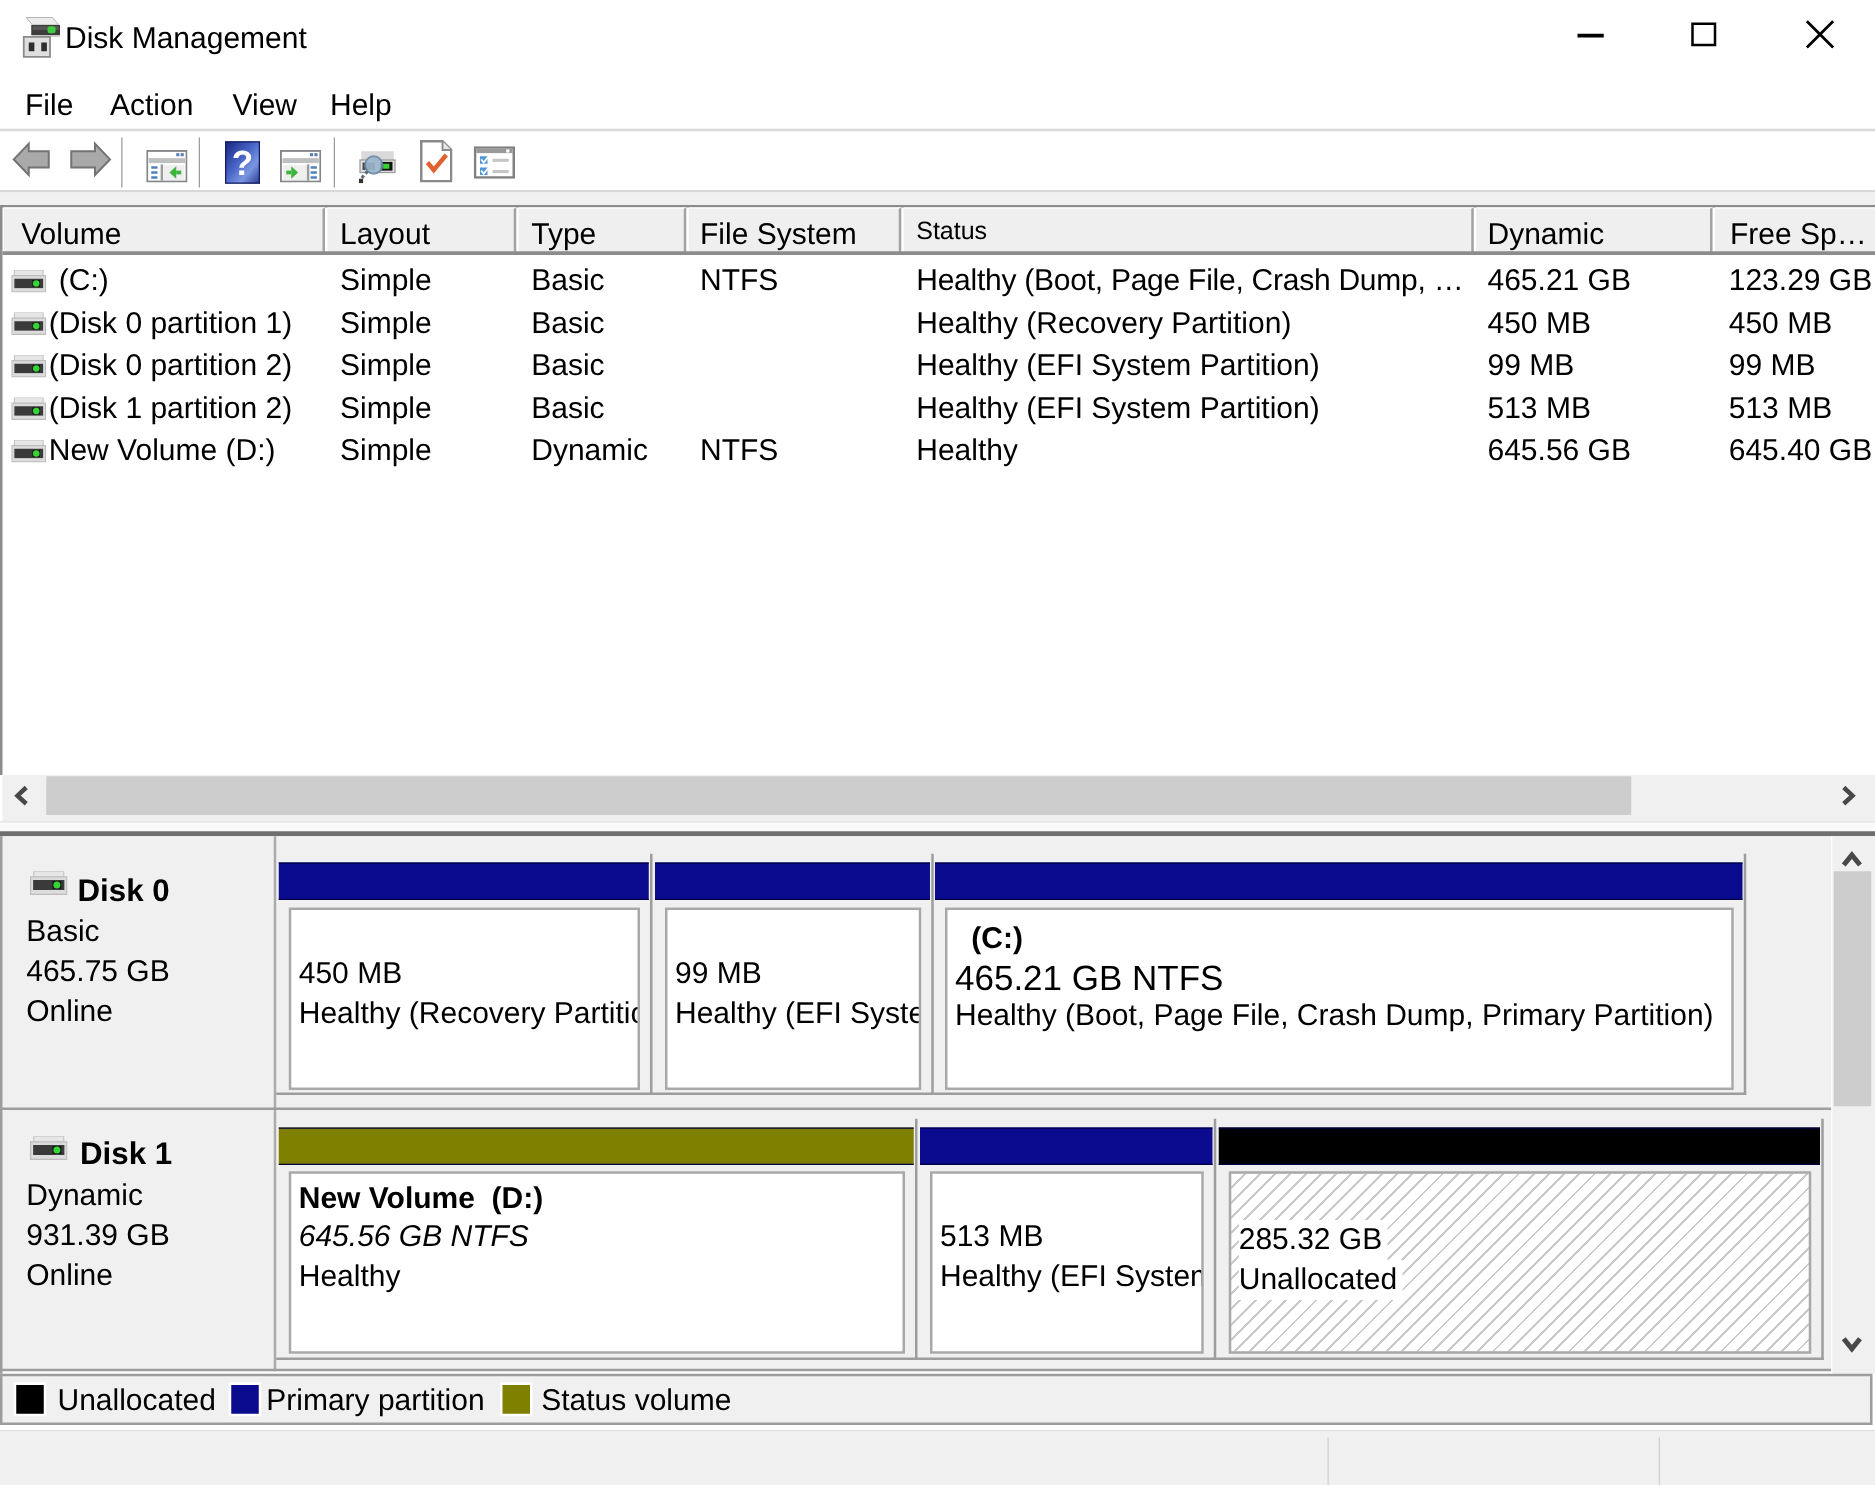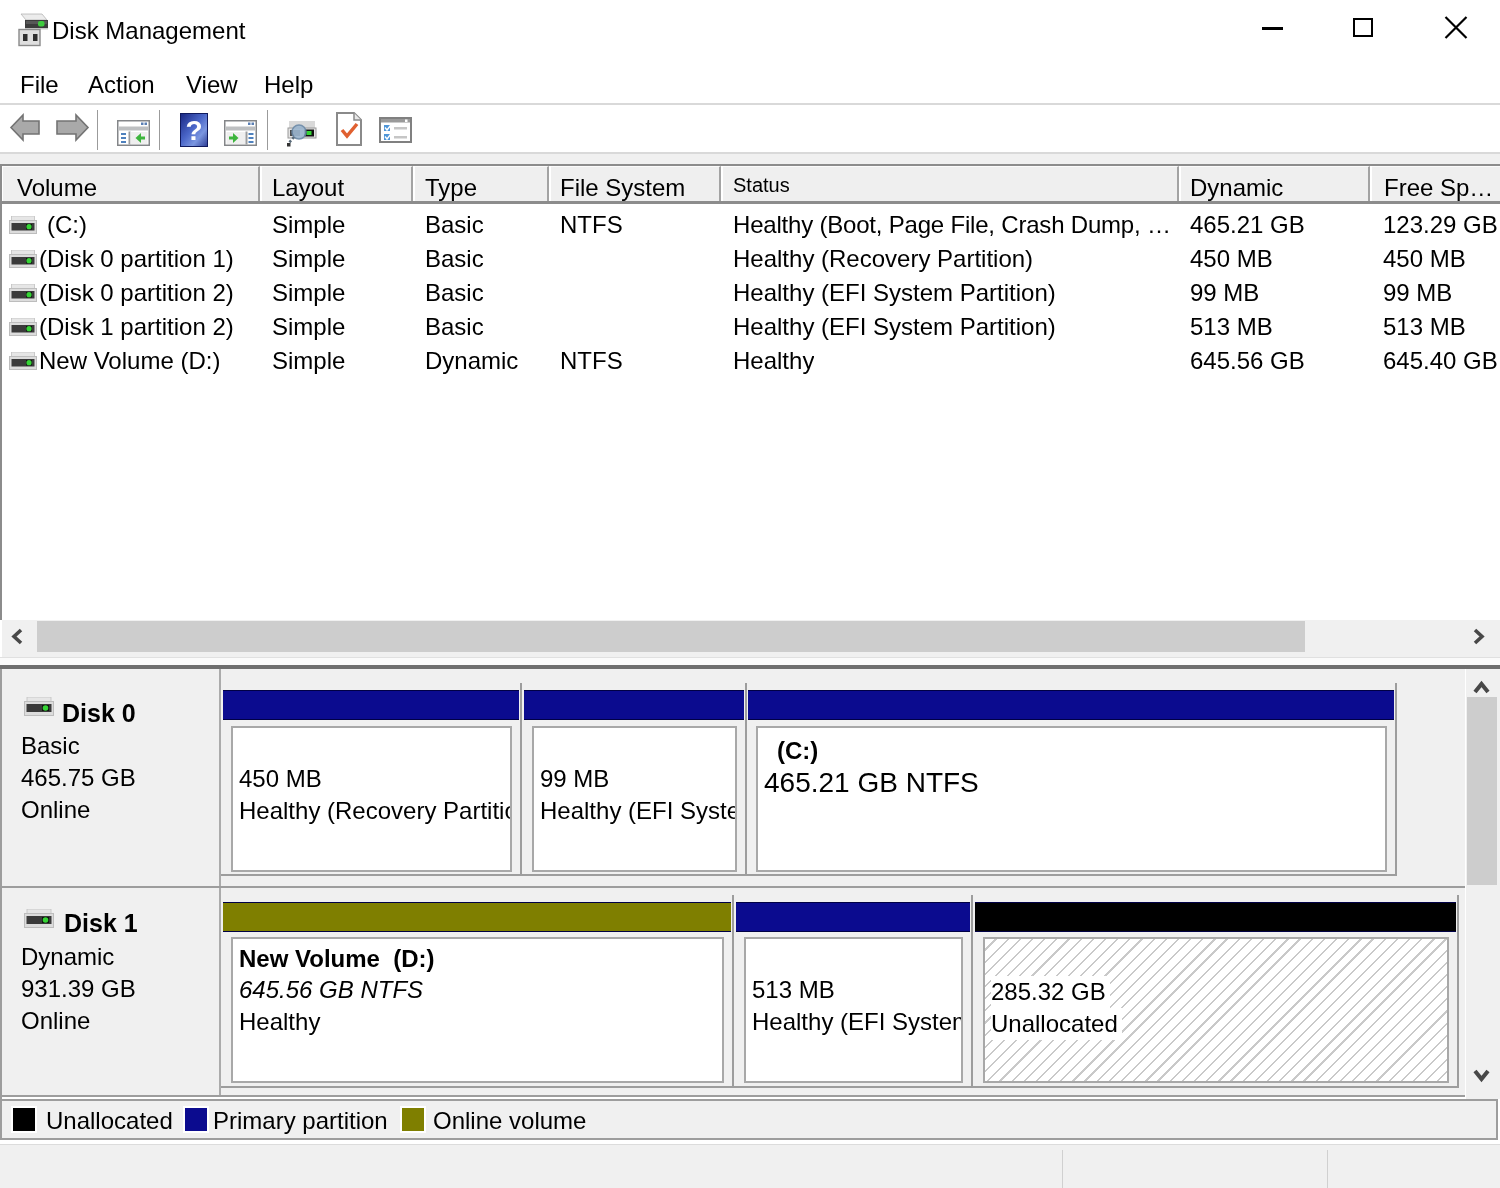--- a/index.html
+++ b/index.html
@@ -252,20 +252,21 @@
     </div>
     <div class="a" style="left:524px;top:690px;width:220px;height:30px;background:#0b0b8f;border-top:1px solid #000045;border-bottom:1px solid #000045"></div>
     <div class="a" style="left:532px;top:726px;width:205px;height:146px;background:#fff;border:2px solid #a8a8a8;overflow:hidden">
       <div style="position:absolute;left:6px;top:37px;white-space:nowrap;font-size:24px;">99 MB</div>
       <div style="position:absolute;left:6px;top:69px;white-space:nowrap;font-size:24px;">Healthy (EFI System Partition)</div>
     </div>
     <div class="a" style="left:748px;top:690px;width:646px;height:30px;background:#0b0b8f;border-top:1px solid #000045;border-bottom:1px solid #000045"></div>
     <div class="a" style="left:756px;top:726px;width:631px;height:146px;background:#fff;border:2px solid #a8a8a8;overflow:hidden">
       <div style="position:absolute;left:19px;top:9px;white-space:nowrap;font-size:24px;font-weight:bold;">(C:)</div>
       <div style="position:absolute;left:6px;top:39px;white-space:nowrap;font-size:28px;">465.21 GB NTFS</div>
+      <div style="position:absolute;left:6px;top:71px;white-space:nowrap;font-size:24px;">Healthy (Boot, Page File, Crash Dump, Primary Partition)</div>
     </div>
     <div class="a" style="left:0;top:886px;width:1465px;height:2px;background:#9d9d9d"></div>
     <svg class="a" style="left:24px;top:909px" width="30" height="19" viewBox="0 0 30 19">
       <rect x="3" y="0" width="24" height="5" fill="#e6e6e6" stroke="#c0c0c0" stroke-width="0.8"></rect>
       <rect x="0.5" y="4.5" width="29" height="14" fill="#dcdcdc" stroke="#bdbdbd" stroke-width="1"></rect>
       <rect x="2.5" y="7" width="25" height="8" fill="#3a3a3a"></rect>
       <rect x="18" y="8" width="7" height="6" fill="#111"></rect>
       <circle cx="21.5" cy="11" r="2.8" fill="#35d435"></circle>
     </svg>
     <div class="t b" style="left:64px;top:909px;font-size:25px">Disk 1</div>
@@ -303,18 +304,18 @@
       <path d="M2 3 L8.5 11 L15 3" stroke="#484848" stroke-width="4" fill="none"></path>
     </svg>
   </div>
 
 <div class="a" style="left:0;top:1099px;width:1498px;height:41px;background:#f0f0f0;border:2px solid #9d9d9d"></div>
 <div class="a" style="left:13px;top:1108px;width:22px;height:23px;background:#000;box-shadow:0 0 0 2px #fff"></div>
 <div class="t" style="left:46px;top:1107px">Unallocated</div>
 <div class="a" style="left:185px;top:1108px;width:22px;height:23px;background:#0b0b8f;box-shadow:0 0 0 2px #fff"></div>
 <div class="t" style="left:213px;top:1107px">Primary partition</div>
 <div class="a" style="left:402px;top:1108px;width:22px;height:23px;background:#7f7f00;box-shadow:0 0 0 2px #fff"></div>
-<div class="t" style="left:433px;top:1107px">Online volume</div>
+<div class="t" style="left:433px;top:1107px">Status volume</div>
 
 <div class="a" style="left:0;top:1144px;width:1500px;height:1px;background:#dcdcdc"></div>
 <div class="a" style="left:0;top:1145px;width:1500px;height:43px;background:#f0f0f0"></div>
 <div class="a" style="left:1062px;top:1150px;width:1px;height:38px;background:#d0d0d0"></div>
 <div class="a" style="left:1327px;top:1150px;width:1px;height:38px;background:#d0d0d0"></div>
 
 </body></html>

